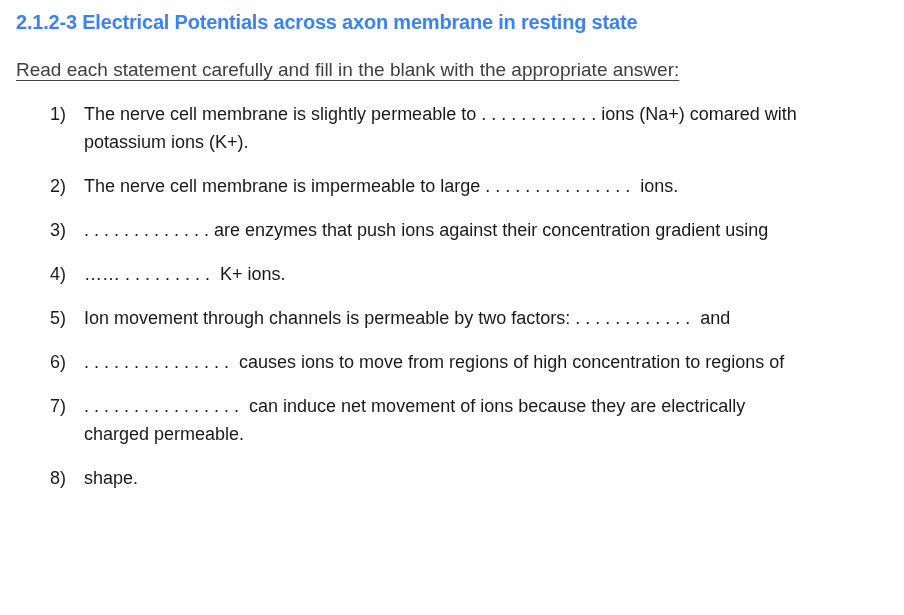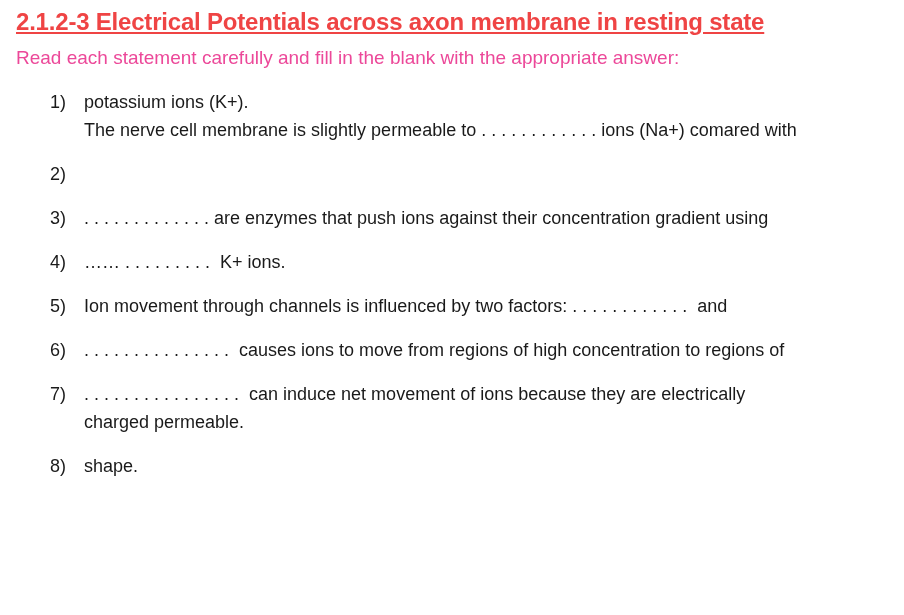--- a/index.html
+++ b/index.html
@@ -12,33 +12,33 @@
     font-family: "Liberation Sans", "DejaVu Sans", sans-serif;
     color: #1a1a1a;
   }
   .page {
     box-sizing: border-box;
     width: 904px;
     height: 615px;
     padding: 10px 8px 0 16px;
   }
   .doc-title {
-    font-size: 24px;
+    font-size: 20px;
     line-height: 24px;
     font-weight: bold;
-    color: #ef4444;
+    color: #3b82f6;
     letter-spacing: -0.2px;
     white-space: nowrap;
-    text-decoration: underline;
   }
   .doc-instruction {
-    margin-top: 11px;
+    margin-top: 23px;
     font-size: 19px;
     line-height: 25px;
-    color: #ec4899;
+    color: #404040;
+    text-decoration: underline;
     text-underline-offset: 4px;
     white-space: nowrap;
   }
   .questions {
     margin-top: 18px;
   }
   .question {
     display: flex;
     align-items: flex-start;
     margin-bottom: 16px;
@@ -67,47 +67,50 @@
 
   <div class="doc-title">2.1.2-3 Electrical Potentials across axon membrane in resting state</div>
 
   <div class="doc-instruction">Read each statement carefully and fill in the blank with the appropriate answer:</div>
 
   <div class="questions">
 
     <div class="question">
       <div class="qnum">1)</div>
       <div class="qtext">
+        <div class="qline">The nerve cell membrane is slightly permeable to . . . . . . . . . . . . ions (Na+) comared with</div>
         <div class="qline">potassium ions (K+).</div>
-        <div class="qline">The nerve cell membrane is slightly permeable to . . . . . . . . . . . . ions (Na+) comared with</div>
       </div>
     </div>
 
     <div class="question">
       <div class="qnum">2)</div>
+      <div class="qtext">
+        <div class="qline">The nerve cell membrane is impermeable to large . . . . . . . . . . . . . . .  ions.</div>
+      </div>
     </div>
 
     <div class="question">
       <div class="qnum">3)</div>
       <div class="qtext">
         <div class="qline">. . . . . . . . . . . . . are enzymes that push ions against their concentration gradient using</div>
       </div>
     </div>
 
     <div class="question">
       <div class="qnum">4)</div>
       <div class="qtext">
         <div class="qline">…… . . . . . . . . .  K+ ions.</div>
       </div>
     </div>
 
     <div class="question">
       <div class="qnum">5)</div>
       <div class="qtext">
-        <div class="qline">Ion movement through channels is influenced by two factors: . . . . . . . . . . . .  and</div>
+        <div class="qline">Ion movement through channels is permeable by two factors: . . . . . . . . . . . .  and</div>
       </div>
     </div>
 
     <div class="question">
       <div class="qnum">6)</div>
       <div class="qtext">
         <div class="qline">. . . . . . . . . . . . . . .  causes ions to move from regions of high concentration to regions of</div>
       </div>
     </div>
 

